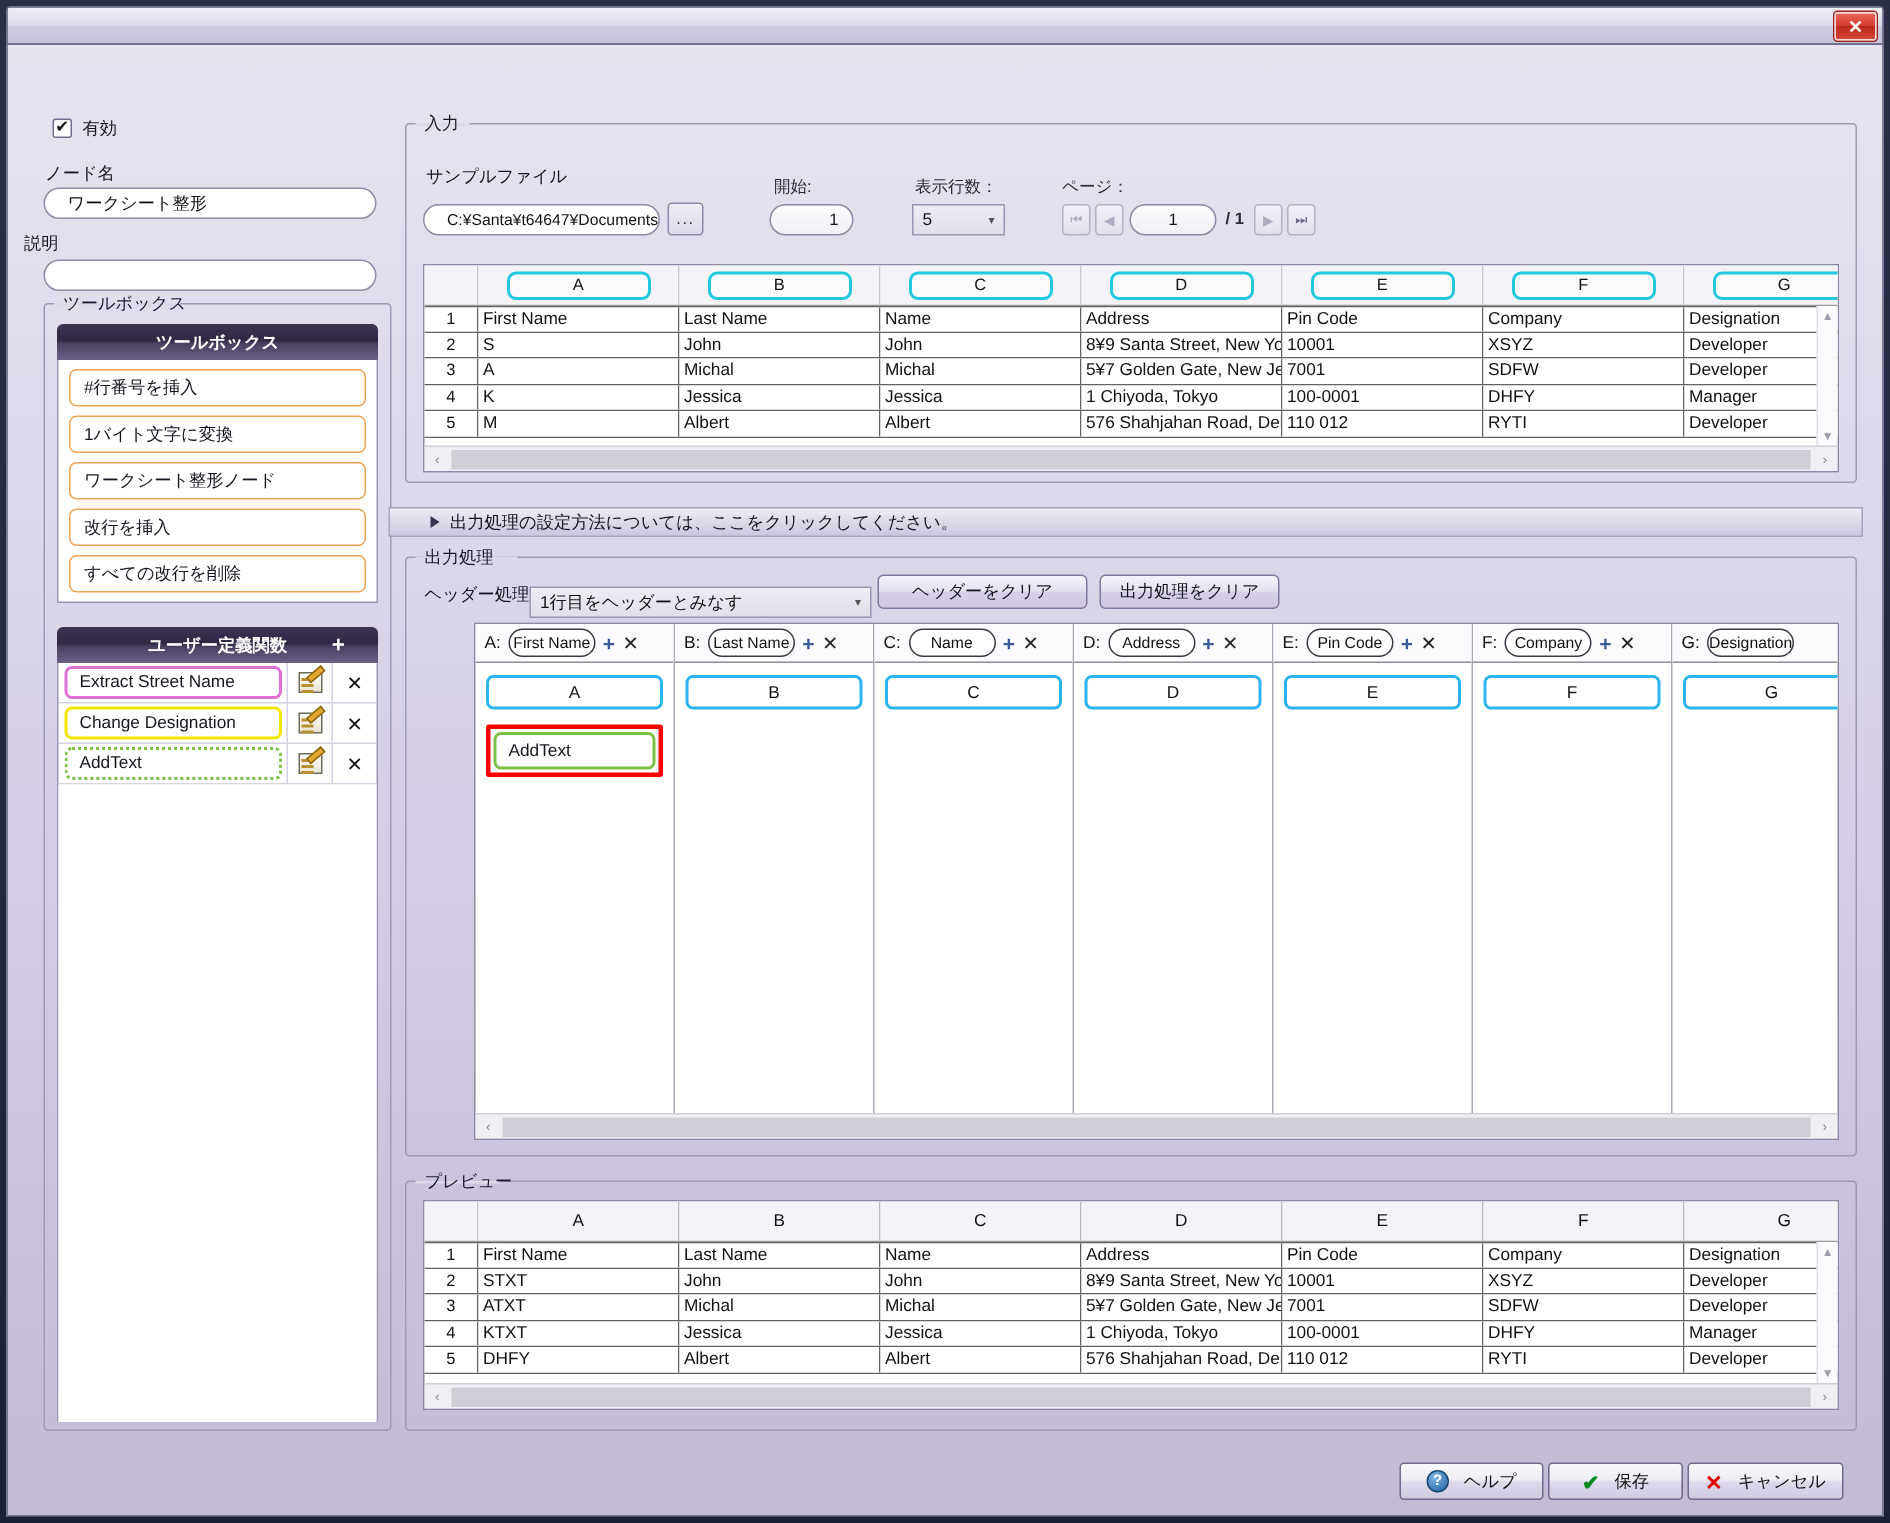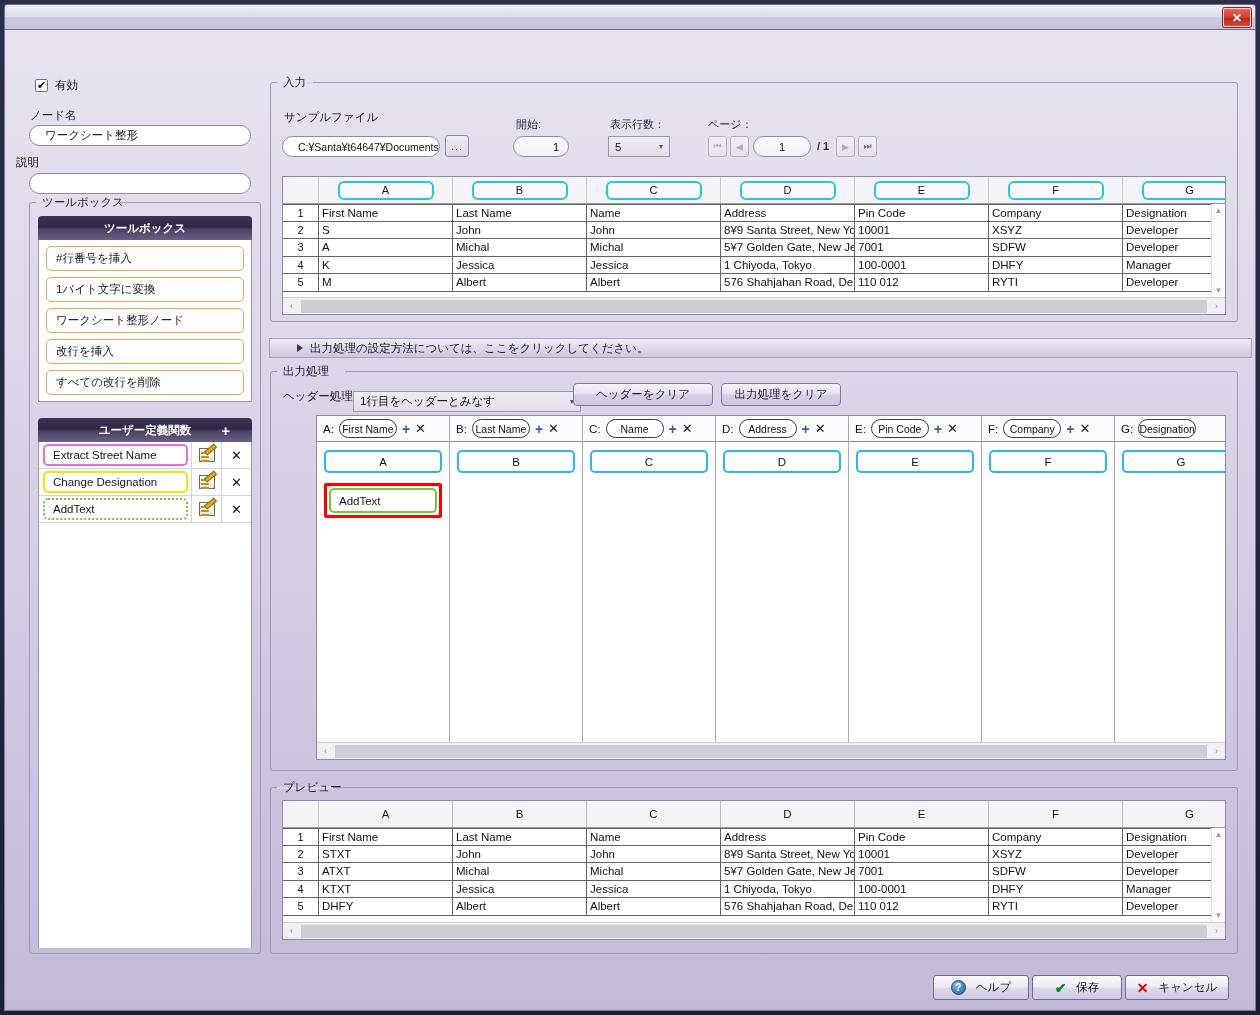--- a/index.html
+++ b/index.html
@@ -206,21 +206,21 @@
     padding: 0 8px; font-size: 11.5px; color: #121220;
     cursor: pointer;
   }
   .tri { width: 0; height: 0; border-left: 6px solid #3a3450; border-top: 4px solid transparent; border-bottom: 4px solid transparent; }
 
   .btn3d {
     position: absolute; height: 23px;
     background: linear-gradient(180deg,#f5f3f9 0%,#e5e0f0 48%,#d7d0e8 52%,#cfc6e3 100%);
     border: 1px solid #7d78a0; border-radius: 4px;
     display: flex; align-items: center; justify-content: center;
-    font-size: 11.5px; color: #15151f; cursor: pointer;
+    font-size: 11.5px; color: #15151f; cursor: pointer; margin-left: 12px;
   }
 
   
   .map-outer { position: absolute; background: #fff; border: 1px solid #8e8aa6; overflow: hidden; }
   .map-cols { display: flex; height: 100%; }
   .map-col { flex: none; border-right: 1px solid #aaa8b6; display: flex; flex-direction: column; }
   .map-hdr {
     height: 26px; border-bottom: 1px solid #8e8c9c;
     display: flex; align-items: center; gap: 5px; padding: 0 6px;
     background: #fbfbfd;
@@ -459,21 +459,21 @@
         <span class="vs-arrow">▲</span>
         <span class="vs-arrow">▼</span>
       </div>
       <div class="hscroll">
         <span class="hs-arrow">‹</span>
         <div class="hs-track"></div>
         <span class="hs-arrow">›</span>
       </div>
     </div>
 
-    <div class="info-bar" style="left:264px; top:308px; width:983px;padding-left:27px;">
+    <div class="info-bar" style="left:254px; top:308px; width:983px;padding-left:27px;">
       <span class="tri"></span>
       <span>出力処理の設定方法については、ここをクリックしてください。</span>
     </div>
 
     <div class="gbox" style="left:265px; top:341px; width:968px; height:400px;">
       <div class="gbox-mask" style="width:68px;"></div>
       <div class="gtitle">出力処理</div>
     </div>
 
     <div class="field-label" style="left:278px; top:359px;">ヘッダー処理</div>

